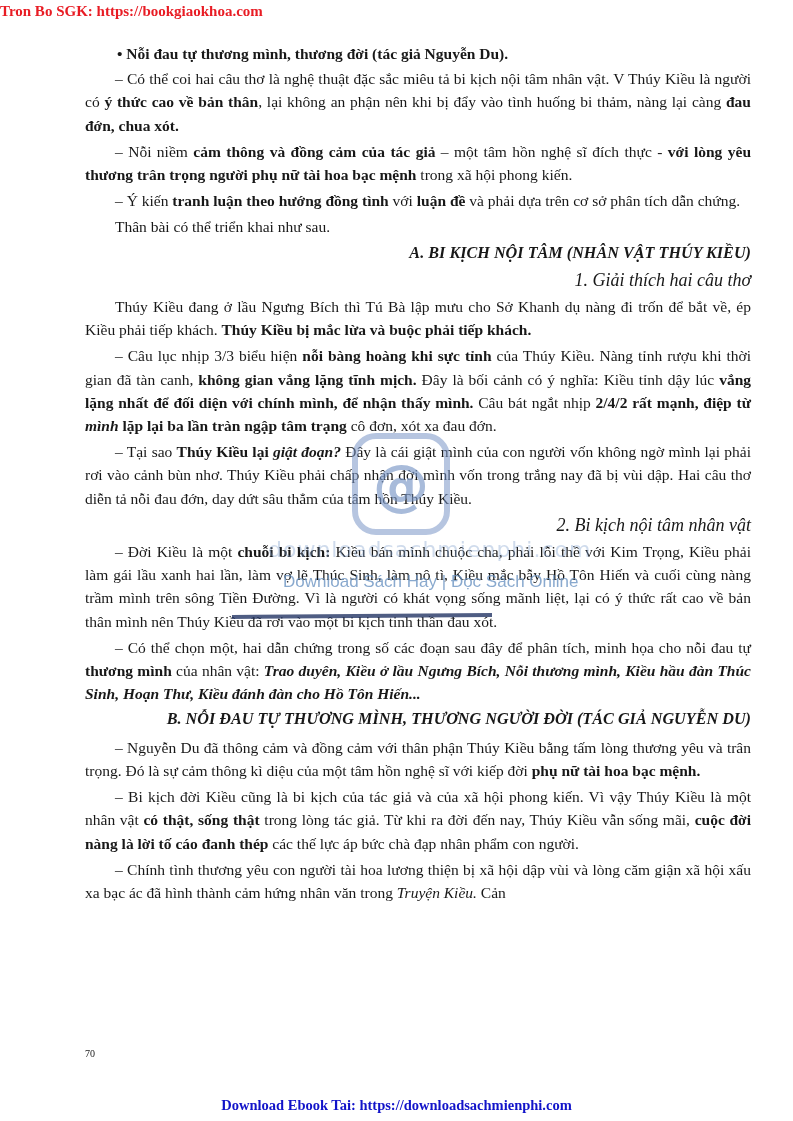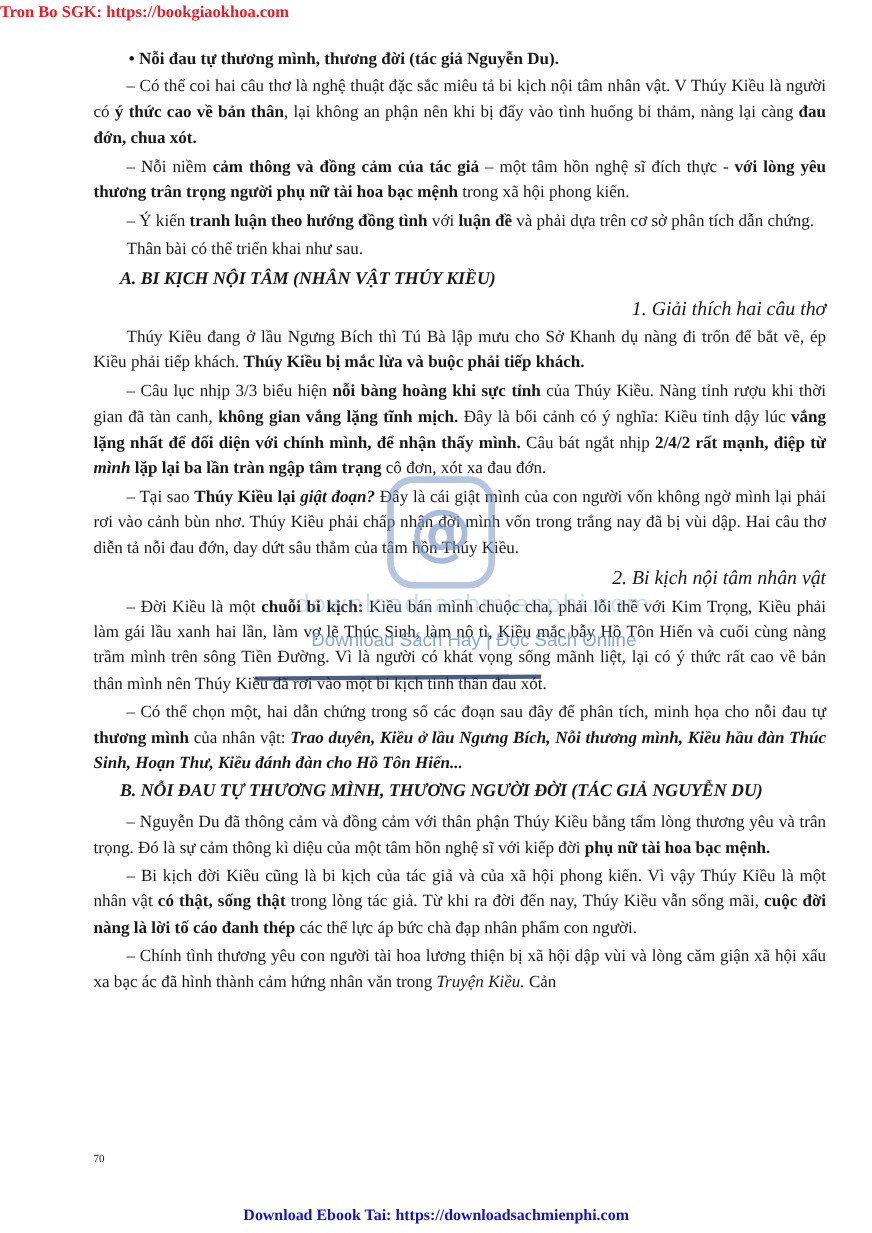--- a/index.html
+++ b/index.html
@@ -27,21 +27,21 @@
   }
   .blk { margin:0 0 3px 0; text-indent:30px; }
   .blk.bullet { text-indent:32px; margin-bottom:2px; }
   .blk.heading-center {
     text-align:center; text-indent:0;
     font-weight:bold; font-size:16.5px;
     margin:1px 0 4px 0;
   }
   .blk.section {
     font-weight:bold; font-style:italic;
-    font-size:16.2px; text-align:left; text-indent:24px;
+    font-size:16.2px; text-align:right; text-indent:24px;
     margin:0 0 4px 0;
   }
   .blk.subsection {
     font-weight:normal; font-style:italic;
     font-size:18px; text-align:right; text-indent:26px;
     margin:4px 0 3px 0;
   }
   span.b { font-weight:bold; }
   span.i { font-style:italic; }
 

